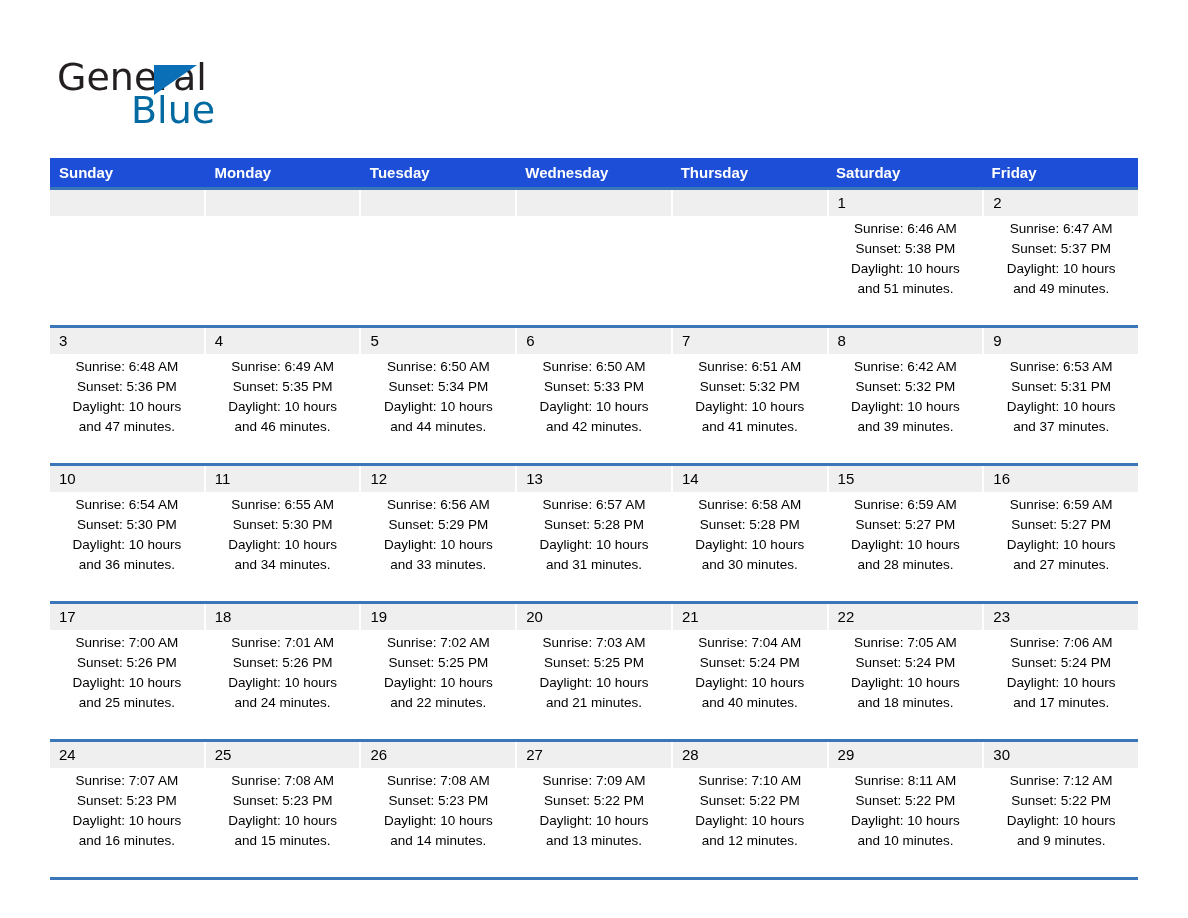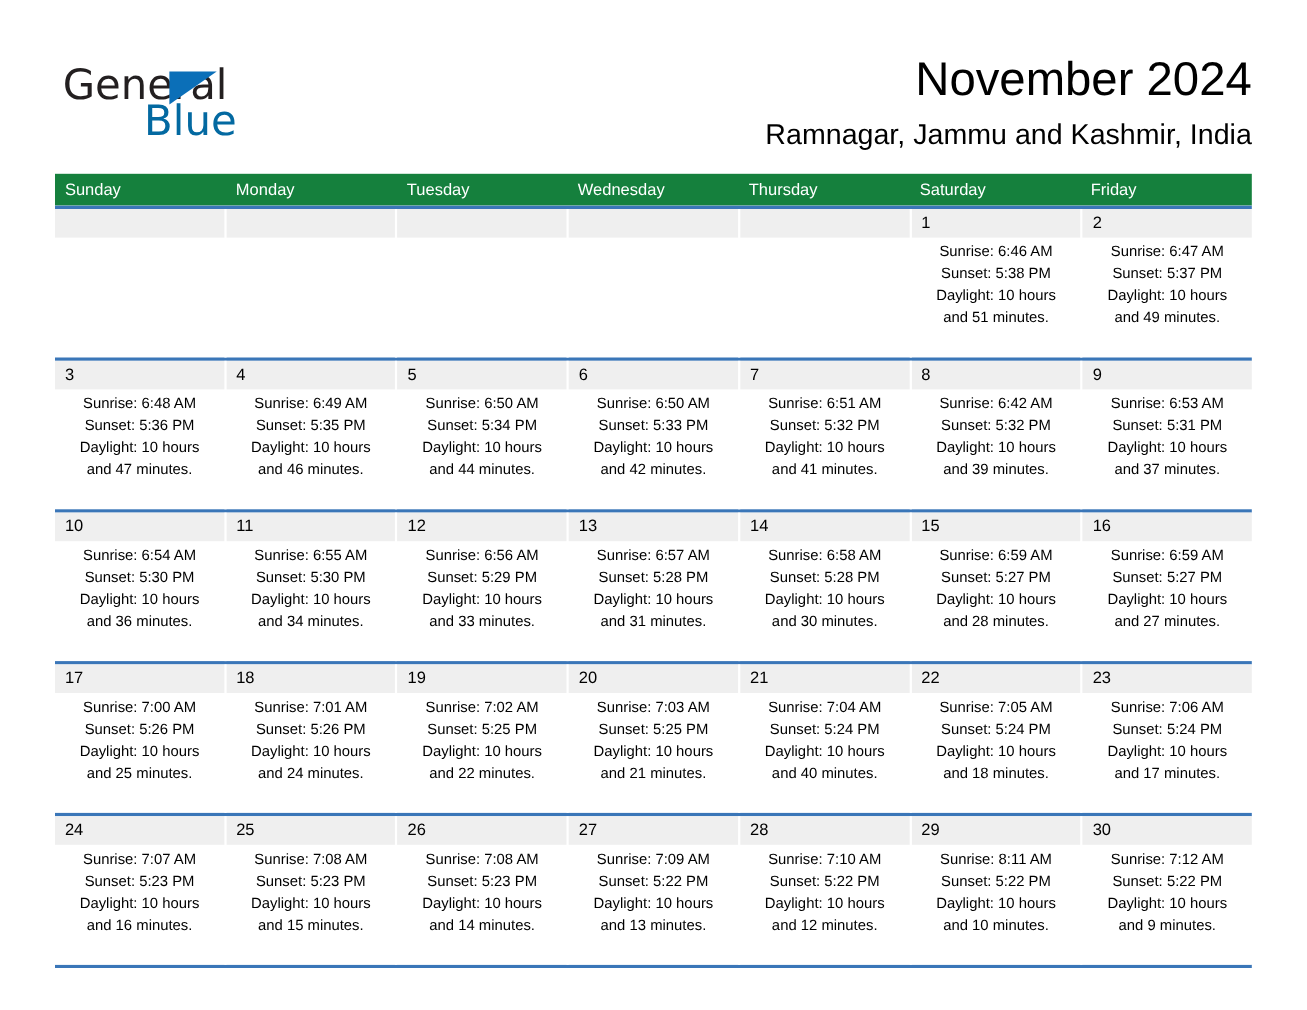--- a/index.html
+++ b/index.html
@@ -92,22 +92,23 @@
 
   
   .calendar {
     position: absolute;
     left: 50px;
     top: 158px;
     width: 1088px;
   }
   .weekdays {
     display: flex;
-    background: #15803d;
+    background: #1d4ed8;
     height: 29px;
+    font-weight: bold;
   }
   .weekday {
     flex: 1 1 0;
     color: #ffffff;
     font-size: 15px;
     line-height: 29px;
     padding-left: 9px;
     box-sizing: border-box;
     white-space: nowrap;
     overflow: hidden;
@@ -174,24 +175,20 @@
 <div class="page">
 
   <div class="header">
 
     <div class="logo">
       <span class="logo-general">General</span>
       <span class="logo-triangle"></span>
       <span class="logo-blue">Blue</span>
     </div>
 
-    <div class="title-block">
-      <div class="cal-title">November 2024</div>
-      <div class="cal-subtitle">Ramnagar, Jammu and Kashmir, India</div>
-    </div>
 
   </div>
 
   <div class="calendar">
 
     <div class="weekdays">
       <div class="weekday">Sunday</div>
       <div class="weekday">Monday</div>
       <div class="weekday">Tuesday</div>
       <div class="weekday">Wednesday</div>

